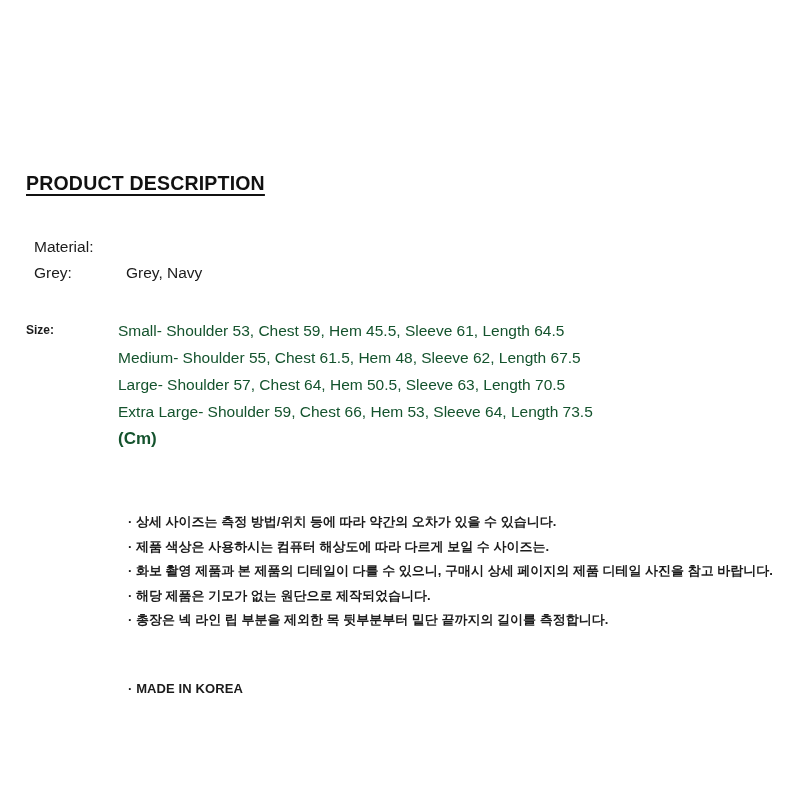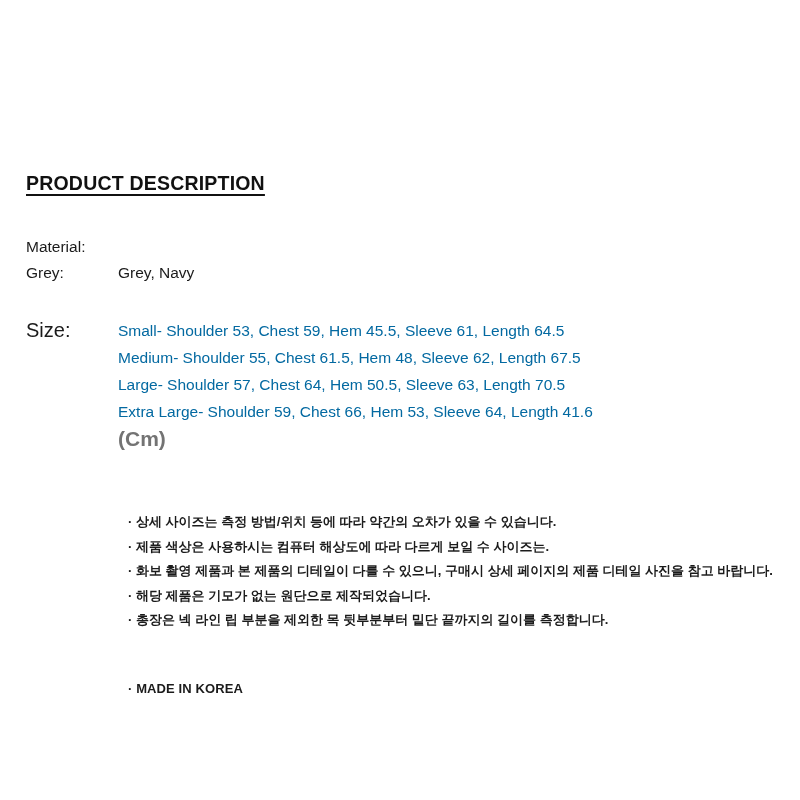--- a/index.html
+++ b/index.html
@@ -37,56 +37,58 @@
     left: 26px;
     top: 234px;
     width: 740px;
   }
   .spec-row {
     display: flex;
     align-items: flex-start;
     font-size: 15.5px;
     line-height: 26px;
     color: #1b1b1b;
+    margin-left: 8px;
   }
   .spec-label {
     width: 92px;
     flex: 0 0 92px;
   }
   .spec-value {
     flex: 1 1 auto;
   }
   .size-block {
     position: absolute;
     left: 26px;
     top: 317px;
     width: 760px;
     display: flex;
     align-items: flex-start;
   }
   .size-label {
     width: 92px;
     flex: 0 0 92px;
-    font-size: 20px;
+    font-size: 12px;
     line-height: 27px;
+    font-weight: bold;
   }
   .size-lines {
     flex: 1 1 auto;
   }
   .size-line {
     font-size: 15.5px;
     line-height: 27px;
     white-space: nowrap;
-    color: #0369a1;
+    color: #14532d;
   }
   .size-unit {
-    font-size: 21px;
+    font-size: 17px;
     line-height: 27px;
     font-weight: 700;
-    color: #737373;
+    color: #14532d;
   }
   .notes {
     position: absolute;
     left: 128px;
     top: 510px;
     width: 670px;
   }
   .note-line {
     font-size: 13px;
     line-height: 24.5px;
@@ -115,21 +117,21 @@
       <div class="spec-value">Grey, Navy</div>
     </div>
   </div>
 
   <div class="size-block">
     <div class="size-label">Size:</div>
     <div class="size-lines">
       <div class="size-line">Small- Shoulder 53, Chest 59, Hem 45.5, Sleeve 61, Length 64.5</div>
       <div class="size-line">Medium- Shoulder 55, Chest 61.5, Hem 48, Sleeve 62, Length 67.5</div>
       <div class="size-line">Large- Shoulder 57, Chest 64, Hem 50.5, Sleeve 63, Length 70.5</div>
-      <div class="size-line">Extra Large- Shoulder 59, Chest 66, Hem 53, Sleeve 64, Length 41.6</div>
+      <div class="size-line">Extra Large- Shoulder 59, Chest 66, Hem 53, Sleeve 64, Length 73.5</div>
       <div class="size-unit">(Cm)</div>
     </div>
   </div>
 
   <div class="notes">
     <div class="note-line">· 상세 사이즈는 측정 방법/위치 등에 따라 약간의 오차가 있을 수 있습니다.</div>
     <div class="note-line">· 제품 색상은 사용하시는 컴퓨터 해상도에 따라 다르게 보일 수 사이즈는.</div>
     <div class="note-line">· 화보 촬영 제품과 본 제품의 디테일이 다를 수 있으니, 구매시 상세 페이지의 제품 디테일 사진을 참고 바랍니다.</div>
     <div class="note-line">· 해당 제품은 기모가 없는 원단으로 제작되었습니다.</div>
     <div class="note-line">· 총장은 넥 라인 립 부분을 제외한 목 뒷부분부터 밑단 끝까지의 길이를 측정합니다.</div>

